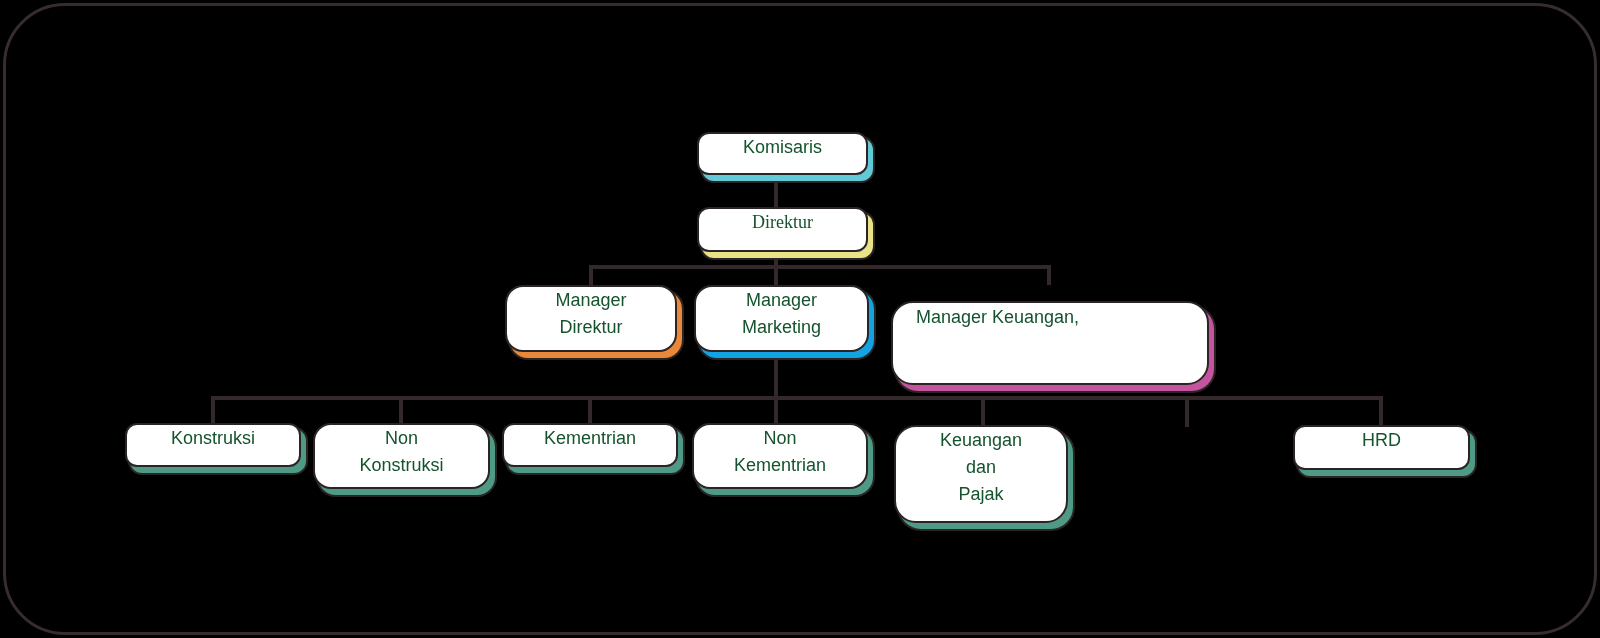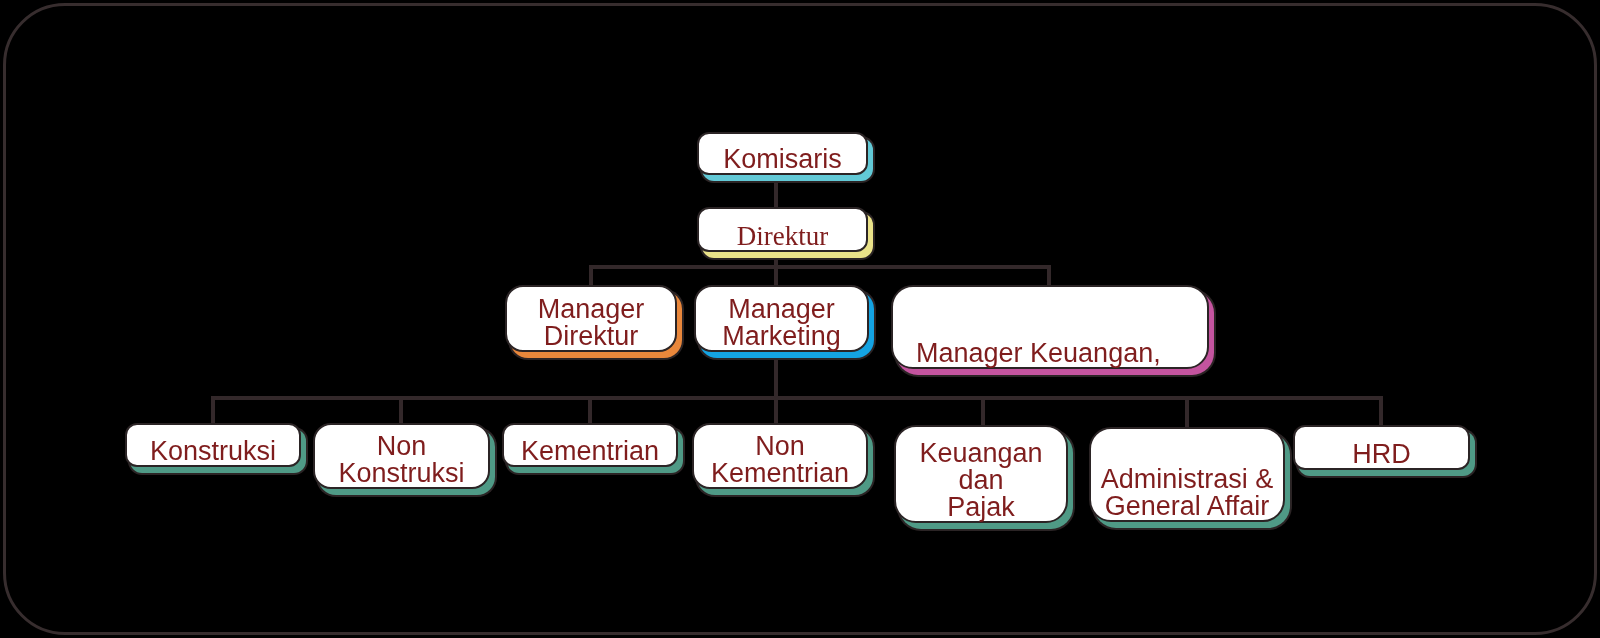--- a/index.html
+++ b/index.html
@@ -20,38 +20,39 @@
     position:absolute;
     background:#33282a;
   }
   .connector.v{width:4px;}
   .connector.h{height:4px;}
   .node{
     position:absolute;
     box-sizing:border-box;
     background:#ffffff;
     border:2px solid #2b2425;
-    color:#7f1d1d;
+    color:#14532d;
     display:flex;
     flex-direction:column;
-    justify-content:flex-end;
+    justify-content:flex-start;
     align-items:center;
     text-align:center;
-    font-size:27px;
+    font-size:18px;
     line-height:27px;
     box-shadow:5px 6px 0 0 var(--sh,#888), 5px 6px 0 2px #2b2425;
   }
   .r12{border-radius:12px;}
   .r16{border-radius:18px;}
   .r22{border-radius:22px;}
   .node.align-left{
     align-items:flex-start;
     text-align:left;
     padding-left:23px;
     line-height:28px;
+    margin-top:16px;
   }
   .node span{display:block;}
 </style>
 </head>
 <body>
 
 <div class="stage">
   <div class="frame"></div>
 
   <div class="connector v" style="left:774px;top:175px;height:32px;"></div>
@@ -107,21 +108,17 @@
     <span>Non</span>
     <span>Kementrian</span>
   </div>
 
   <div class="node r22" style="left: 894px; top: 425px; width: 174px; height: 98px; --sh: #4f9a86;">
     <span>Keuangan</span>
     <span>dan</span>
     <span>Pajak</span>
   </div>
 
-  <div class="node r22" style="left: 1089px; top: 427px; width: 196px; height: 95px; --sh: #4f9a86;">
-    <span>Administrasi &amp;</span>
-    <span>General Affair</span>
-  </div>
 
   <div class="node r12" style="left: 1293px; top: 425px; width: 177px; height: 45px; --sh: #4f9a86;">
     <span>HRD</span>
   </div>
 </div>
 
 </body></html>

